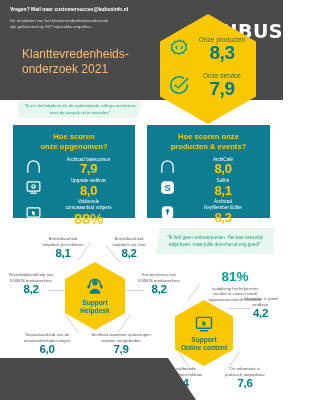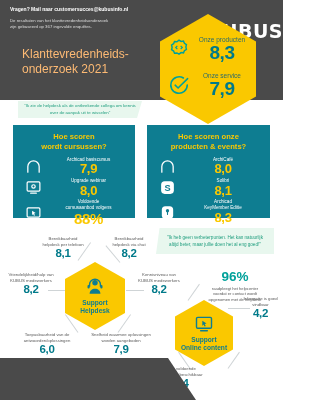--- a/index.html
+++ b/index.html
@@ -176,21 +176,21 @@
       </span>
     </div>
   </div>
 
   <div class="quote1">
     <p>"Ik zie de helpdesk als de ontbrekende collega om kennis over de aanpak uit te wisselen"</p>
   </div>
 
   <div class="card left">
     <div class="card-title" style="white-space:pre-line">Hoe scoren
-wordt cursussen?</div>
+onze opgenomen?</div>
 
     <div class="metric">
       <span class="metric-ico">
         <svg viewBox="0 0 24 24" fill="none" stroke="currentColor" stroke-width="1.8" stroke-linecap="round">
           <path d="M4 20V12a8 8 0 0 1 16 0v8"></path>
         </svg>
       </span>
       <span class="metric-body">
         <span class="metric-label" style="display:block;white-space:pre-line">Archicad basiscursus</span>
         <span class="metric-val" style="display:block">7,9</span>
@@ -322,21 +322,21 @@
 antwoorden/oplossingen</div>
     <div class="num">6,0</div>
   </div>
   <div class="stat" style="left:84px; top:332px; width:74px;">
     <div class="lbl">Snelheid waarmee oplossingen
 worden aangeboden</div>
     <div class="num">7,9</div>
   </div>
 
   <div class="pct-block">
-    <div class="num">96%</div>
+    <div class="num">81%</div>
     <div class="lbl" style="white-space:pre-line">raadpleegt het helpcenter
 voordat er contact wordt
 opgenomen met de helpdesk</div>
   </div>
 
   <div class="spoke" style="left:228px; top:308px; width:22px;"></div>
   <div class="spoke" style="left:188px; top:300px; width:20px; transform:rotate(-55deg);"></div>
   <div class="spoke" style="left:190px; top:368px; width:20px; transform:rotate(-125deg);"></div>
   <div class="spoke" style="left:228px; top:368px; width:20px; transform:rotate(-55deg);"></div>
 
@@ -355,20 +355,25 @@
   <div class="stat" style="left:238px; top:296px; width:45px;">
     <div class="lbl">Informatie is goed
 vindbaar</div>
     <div class="num">4,2</div>
   </div>
   <div class="stat" style="left:150px; top:366px; width:62px;">
     <div class="lbl">Er is voldoende
 informatie beschikbaar</div>
     <div class="num">7,4</div>
   </div>
+  <div class="stat" style="left:214px; top:366px; width:62px;">
+    <div class="lbl">De informatie is
+praktisch toepasbaar</div>
+    <div class="num">7,6</div>
+  </div>
 
   <div class="footer"></div>
   <div class="footer-inner">
     <div class="footer-mail">Vragen? Mail naar customersucces@kubusinfo.nl</div>
     <div class="footer-note" style="white-space:pre-line">De resultaten van het klanttevredenheidsonderzoek
 zijn gebaseerd op 367 ingevulde enquêtes.</div>
   </div>
 
 </div>
 

